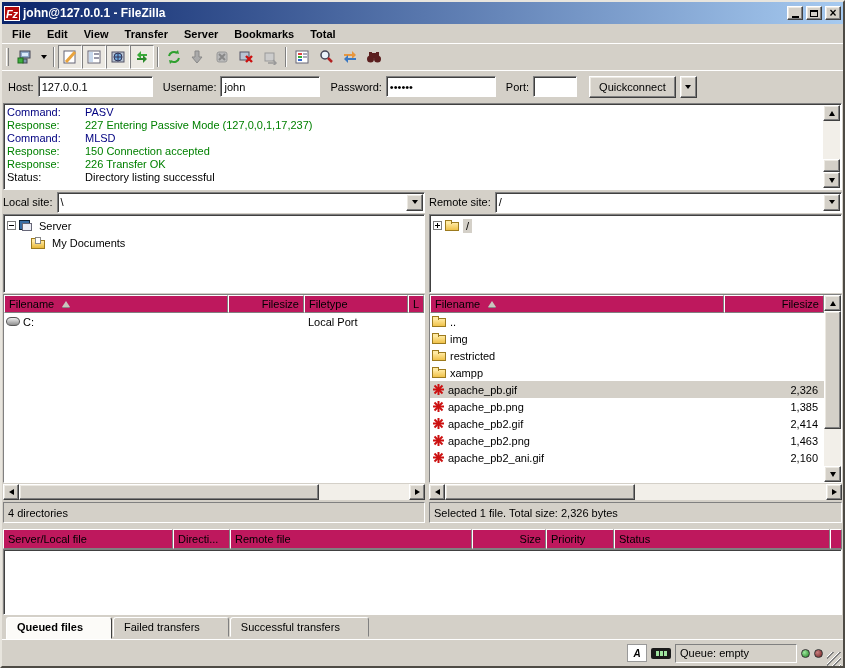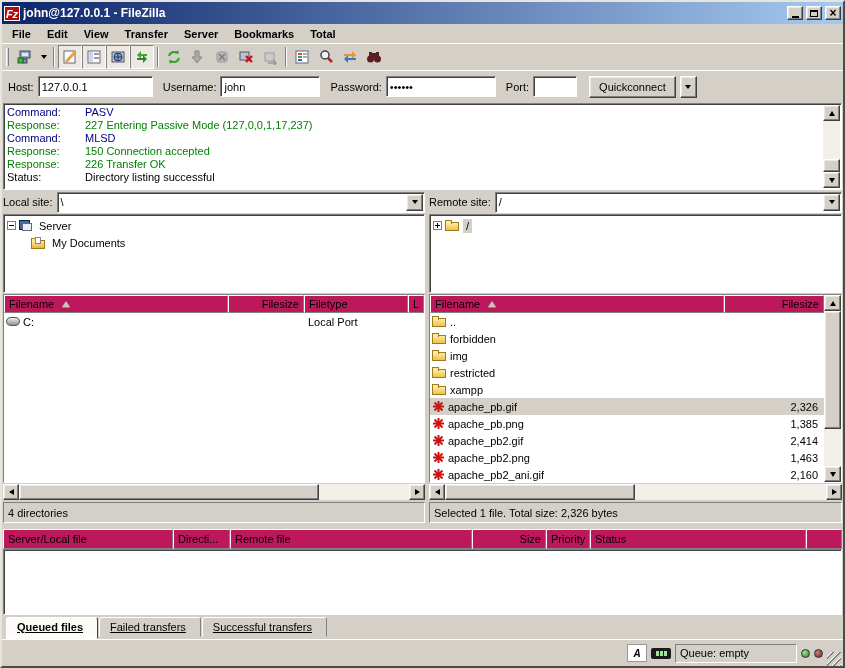--- a/index.html
+++ b/index.html
@@ -122,21 +122,21 @@
   .list-vscroll { width:17px; flex:0 0 17px; background:#F2EFE9; display:flex; flex-direction:column; }
 
   .status-row { height:21px; flex:0 0 21px; margin-top:2px; display:flex; align-items:center; padding:0 4px;
      border:1px solid; border-color:#808080 #FFFFFF #FFFFFF #808080; background:#D4D0C8; }
 
   
   .q-splitter { height:5px; flex:0 0 5px; }
   .queue-header { height:20px; flex:0 0 20px; display:flex; margin:0 1px; }
   .queue-body { flex:1; margin:0 1px; background:#fff; border:1px solid; border-color:#808080 #FFFFFF #FFFFFF #808080; box-shadow: inset 1px 1px 0 #404040; }
   .tabs { height:24px; flex:0 0 24px; display:flex; align-items:flex-start; padding:2px 0 0 4px; gap:1px; }
-  .tab { height:20px; padding:3px 14px 0 10px; border:1px solid; border-color:#FFFFFF #808080 #D4D0C8 #FFFFFF; background:#D4D0C8; border-radius:3px 3px 0 0;text-decoration:underline;}
+  .tab { height:20px; padding:3px 28px 0 10px; border:1px solid; border-color:#FFFFFF #808080 #D4D0C8 #FFFFFF; background:#D4D0C8; border-radius:3px 3px 0 0;}
   .tab.active { background:#FCFBF8; font-weight:bold; border-color:#FFFFFF #404040 #FCFBF8 #FFFFFF; height:22px; }
 
   
   .statusbar { height:27px; flex:0 0 27px; display:flex; align-items:center; justify-content:flex-end; gap:4px; padding:0 2px; border-top:1px solid #fff; }
   .sb-cell { height:18px; display:flex; align-items:center; justify-content:center; }
   .ascii-cell { width:20px; background:#fff; border:1px solid #999; font-weight:bold; font-size:10px; font-style:italic; }
   .badge { width:20px; height:11px; background:#1A1A1A; border-radius:2px; display:flex; align-items:center; justify-content:center; gap:1px; }
   .badge i { display:block; width:3px; height:5px; background:#9FE49F; }
   .queue-status { width:122px; height:19px; display:flex; align-items:center; padding-left:4px; background:#D4D0C8; }
   .led { width:9px; height:9px; border-radius:50%; border:1px solid #333; }
@@ -450,30 +450,20 @@
                   <span>..</span>
                 </div>
                 <div class="cnum" style="width:100px"></div>
               </div>
             <div class="lrow">
                 <div class="cname" style="flex:1">
                   <span class="i-folder">
                     <span class="fbody"></span>
                     <span class="ftab"></span>
                   </span>
-                  <span>forbidden</span>
-                </div>
-                <div class="cnum" style="width:100px"></div>
-              </div>
-            <div class="lrow">
-                <div class="cname" style="flex:1">
-                  <span class="i-folder">
-                    <span class="fbody"></span>
-                    <span class="ftab"></span>
-                  </span>
                   <span>img</span>
                 </div>
                 <div class="cnum" style="width:100px"></div>
               </div>
             <div class="lrow">
                 <div class="cname" style="flex:1">
                   <span class="i-folder">
                     <span class="fbody"></span>
                     <span class="ftab"></span>
                   </span>
@@ -597,21 +587,21 @@
       </div>
     <div class="hcell raised-soft" style="width:57px">
         <span>Directi...</span>
       </div>
     <div class="hcell raised-soft" style="width:242px">
         <span>Remote file</span>
       </div>
     <div class="hcell raised-soft num" style="width:74px">
         <span>Size</span>
       </div>
-    <div class="hcell raised-soft" style="width:44px">
+    <div class="hcell raised-soft" style="width:68px">
         <span>Priority</span>
       </div>
     <div class="hcell raised-soft" style="width:216px">
         <span>Status</span>
       </div>
     <div class="hcell raised-soft" style="flex:1"></div>
   </div>
   <div class="queue-body"></div>
 
   <div class="tabs">

